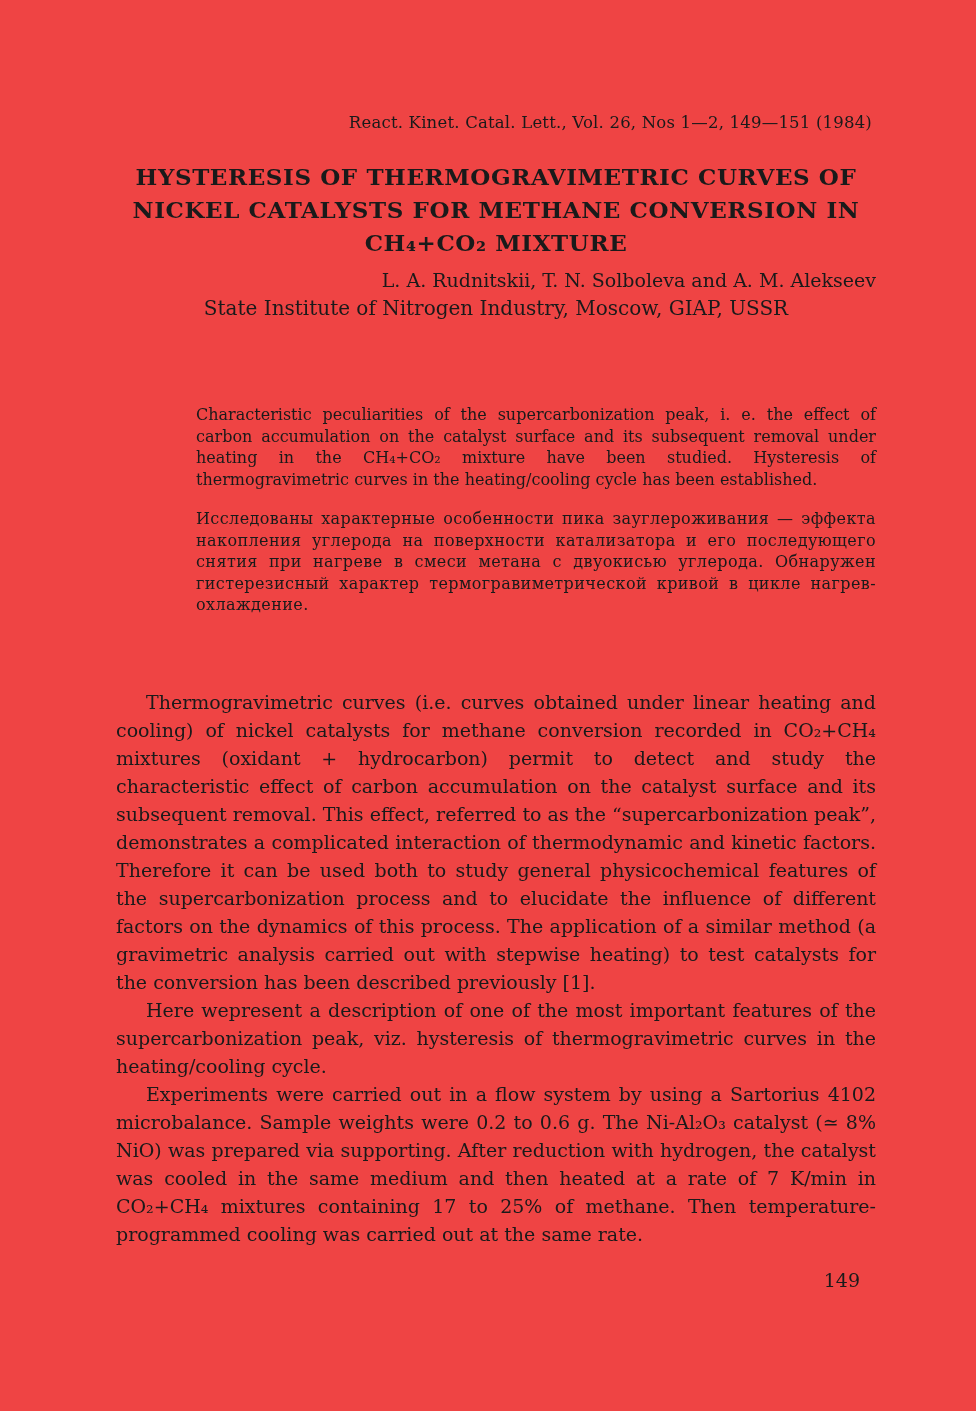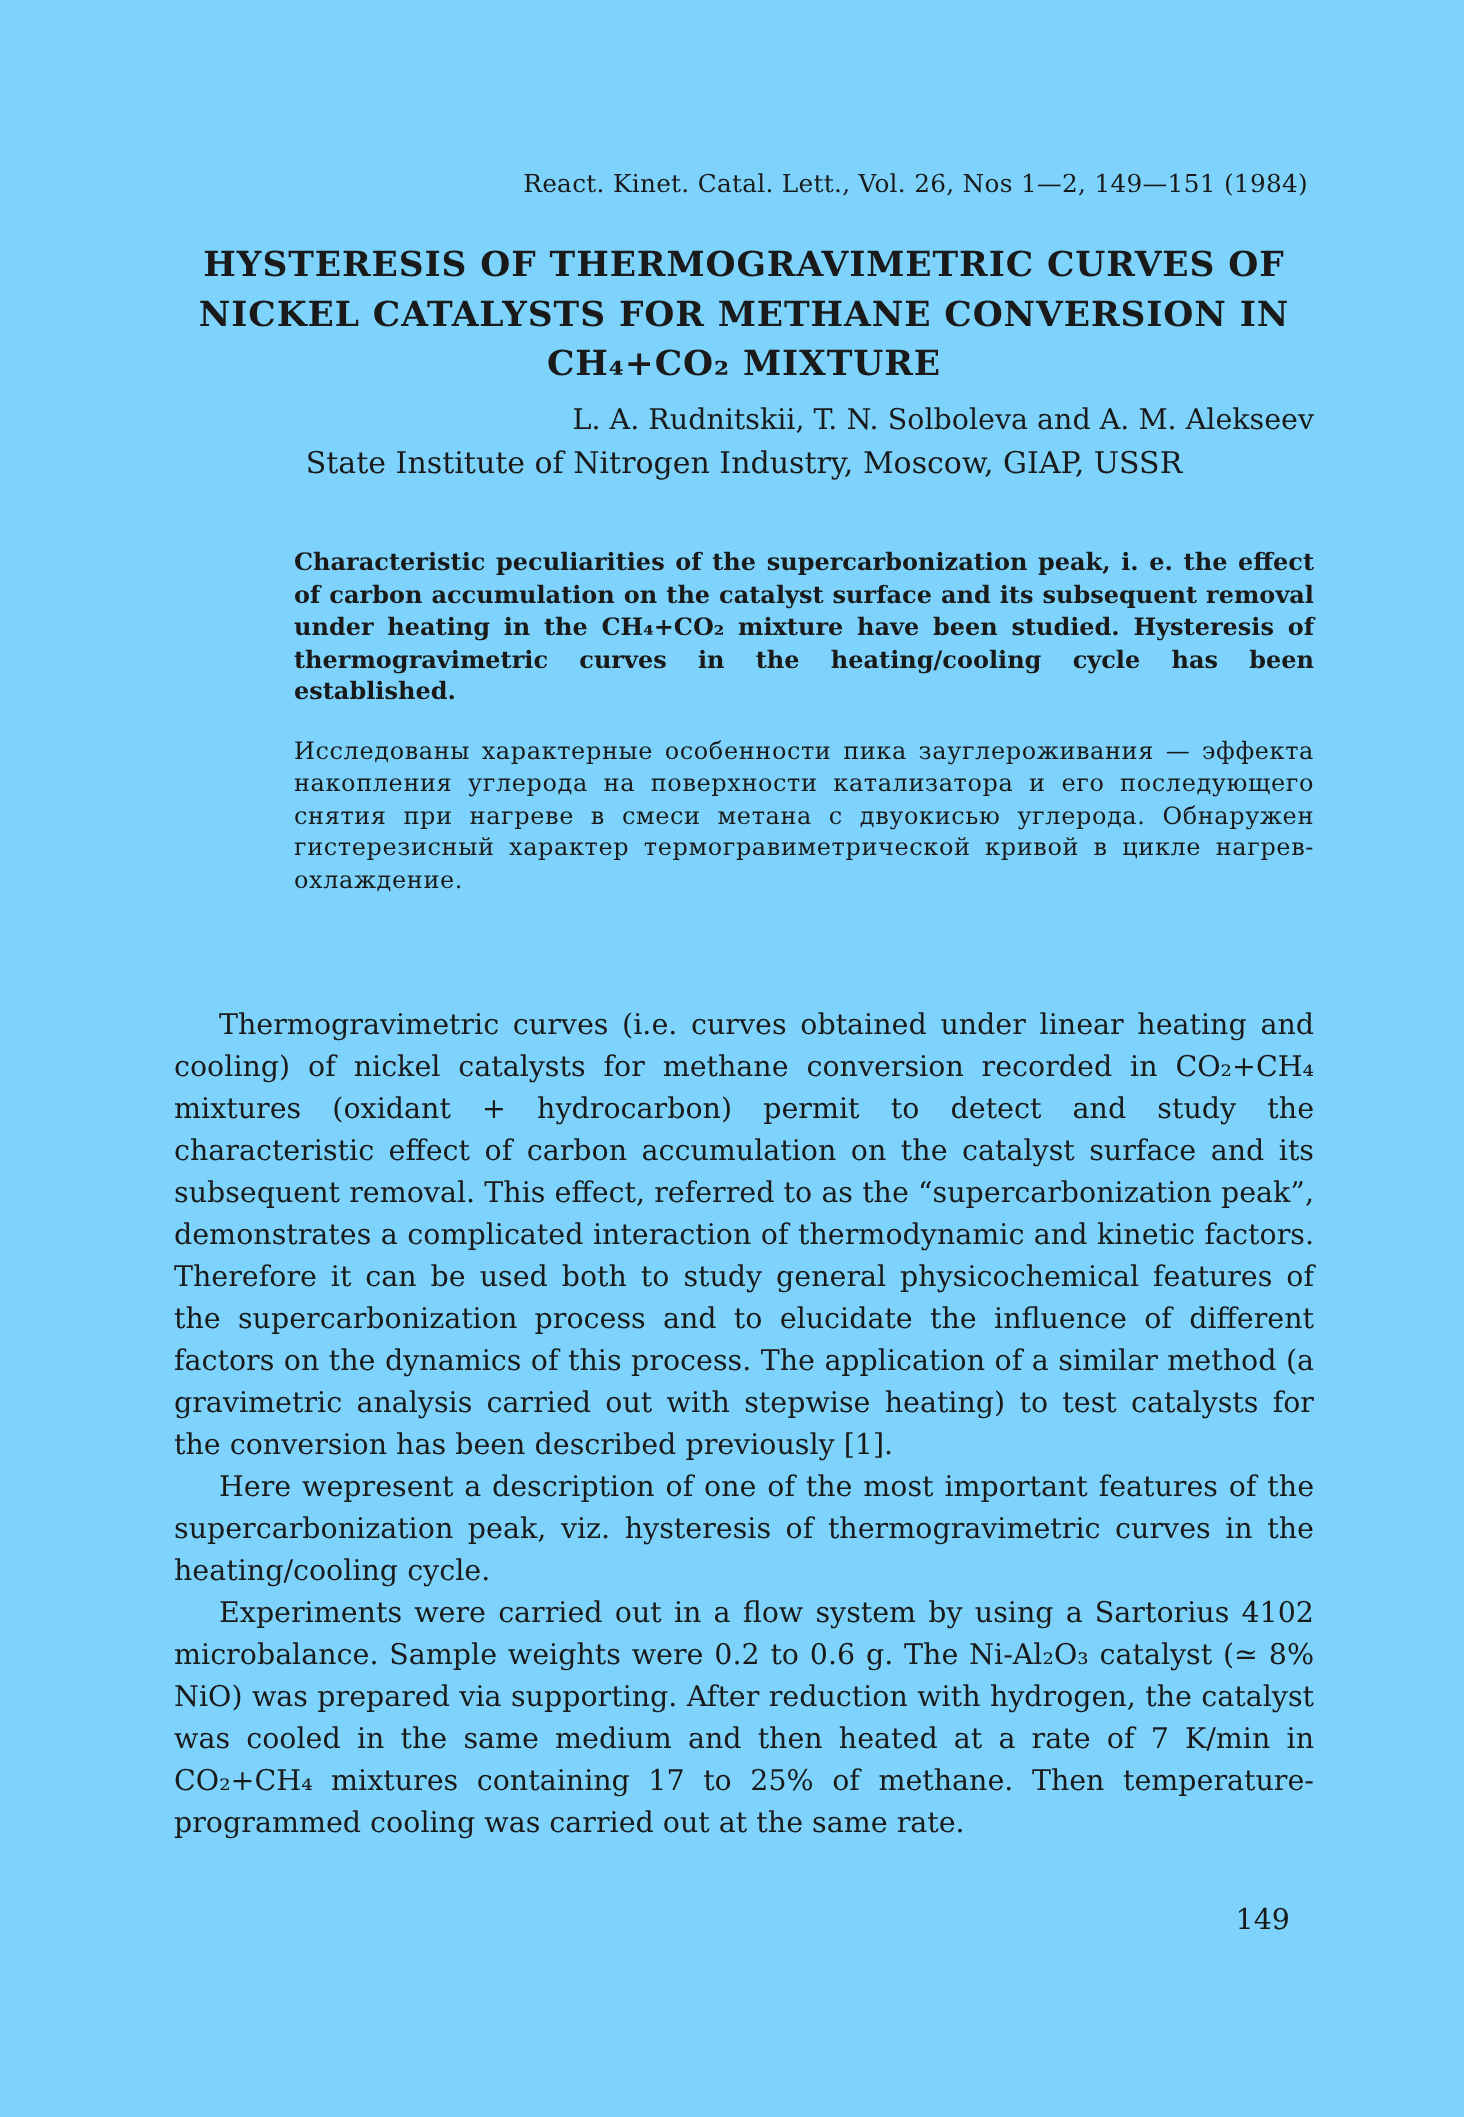--- a/index.html
+++ b/index.html
@@ -5,21 +5,21 @@
   html, body {
     margin: 0;
     padding: 0;
     background: #e8e8e6;
   }
   .page {
     position: relative;
     width: 976px;
     height: 1411px;
     margin: 0 auto;
-    background: #7dd3fc;
+    background: #ef4444;
     color: #1a1a1a;
     font-family: "DejaVu Serif", "Liberation Serif", serif;
     box-sizing: border-box;
     overflow: hidden;
   }
   .content {
     padding: 112px 100px 0 116px;
   }
   .journal-line {
     text-align: right;
@@ -55,22 +55,21 @@
     font-size: 16.5px;
     line-height: 23px;
   }
   .abstract {
     margin-left: 80px;
     text-align: justify;
     font-size: 16px;
     line-height: 21.5px;
   }
   .abstract-en {
-    margin-top: 45px;
-    font-weight: bold;
+    margin-top: 85px;
   }
   .abstract-ru {
     margin-top: 18px;
     letter-spacing: 0.4px;
   }
   .body-text {
     margin-top: 72px;
     font-size: 19px;
     line-height: 28px;
     text-align: justify;

